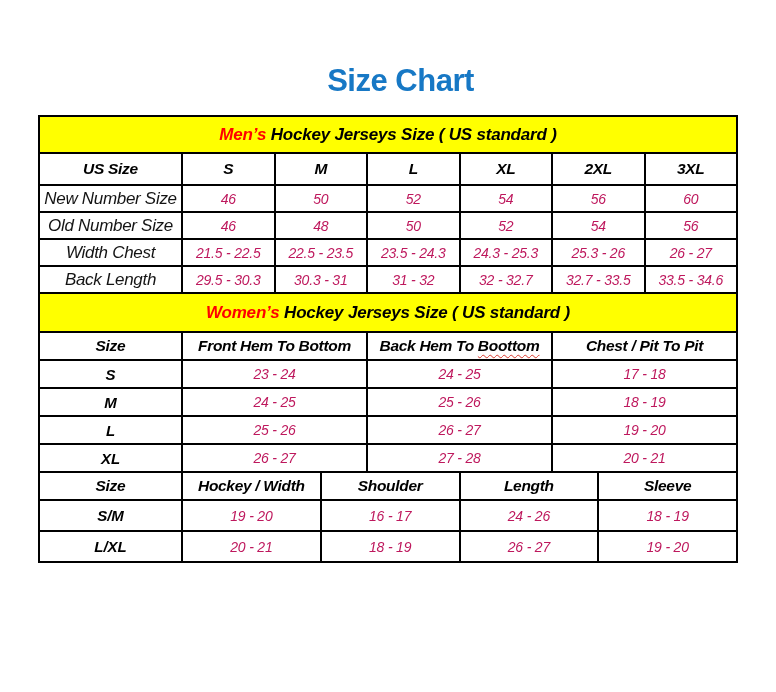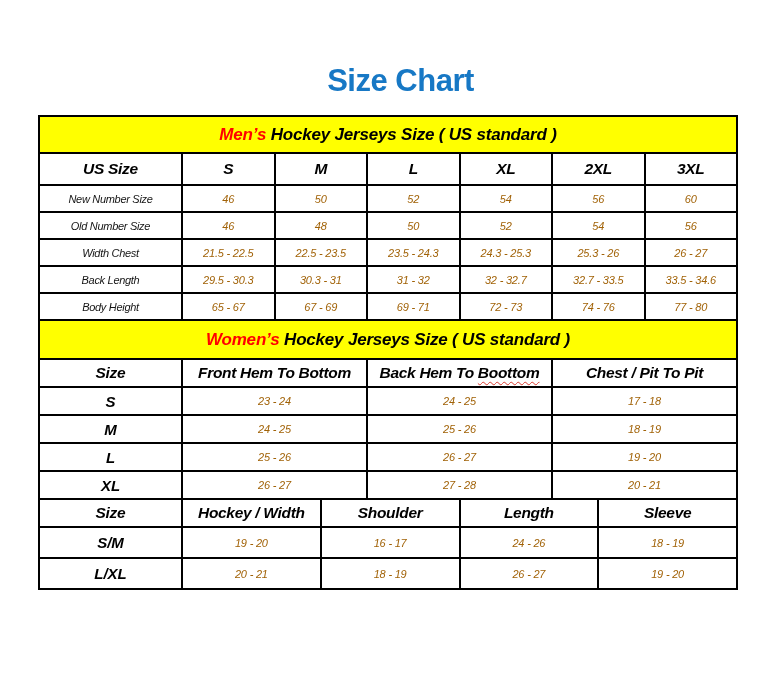--- a/index.html
+++ b/index.html
@@ -47,22 +47,22 @@
     letter-spacing: -0.2px;
     color: #000000;
   }
   tr.band .hl { color: #ff0000; }
   tr.head th {
     font-weight: bold;
     font-size: 15.5px;
     letter-spacing: -0.3px;
     color: #000000;
   }
-  td.val { font-weight: normal; font-size: 11px; color: #a16207; letter-spacing: -0.2px; }
-  td.rlabel { font-weight: normal; font-size: 11px; color: #141414; letter-spacing: -0.3px; }
+  td.val { font-weight: normal; font-size: 14px; color: #be185d; letter-spacing: -0.2px; }
+  td.rlabel { font-weight: normal; font-size: 17px; color: #141414; letter-spacing: -0.3px; }
   th.rlabel { font-weight: bold; font-size: 15px; color: #000000; }
 
   .mens  tr.band  { height: 37px; }
   .mens  tr.head  { height: 32px; padding-left: 29px; }
   .mens  tr.data  { height: 27px; }
   .womens tr.band { height: 39px; }
   .womens tr.head { height: 28px; }
   .womens tr.data { height: 28px; }
   .youth tr.band  { height: 32px; }
   .youth tr.head  { height: 28px; }
@@ -141,29 +141,20 @@
       </tr>
       <tr class="data">
         <td class="rlabel">Back Length</td>
         <td class="val">29.5 - 30.3</td>
         <td class="val">30.3 - 31</td>
         <td class="val">31 - 32</td>
         <td class="val">32 - 32.7</td>
         <td class="val">32.7 - 33.5</td>
         <td class="val">33.5 - 34.6</td>
       </tr>
-      <tr class="data">
-        <td class="rlabel">Body Height</td>
-        <td class="val">65 - 67</td>
-        <td class="val">67 - 69</td>
-        <td class="val">69 - 71</td>
-        <td class="val">72 - 73</td>
-        <td class="val">74 - 76</td>
-        <td class="val">77 - 80</td>
-      </tr>
     </tbody>
       </table>
 
     <table class="womens">
       <colgroup>
         <col style="width:143px">
           <col>
           <col>
           <col>
       </colgroup>

